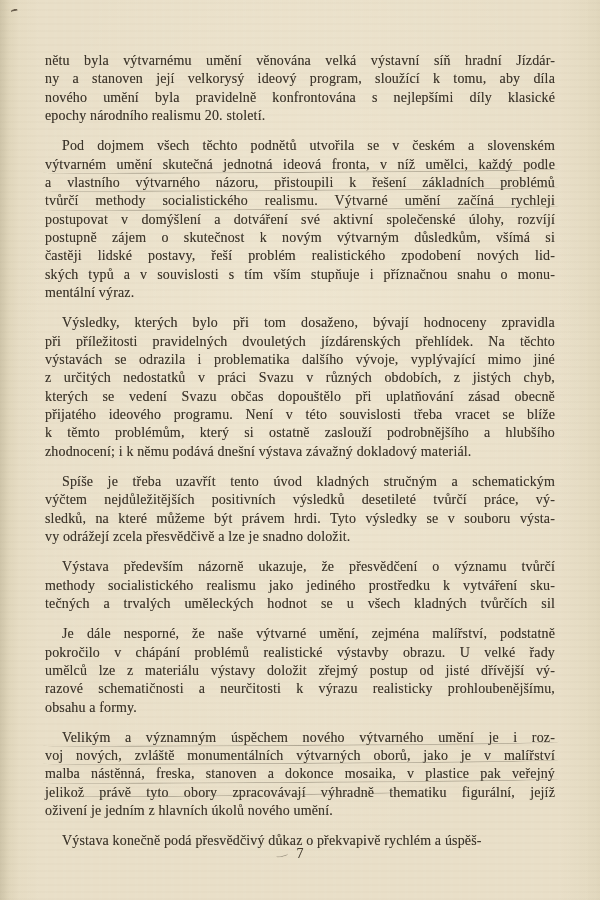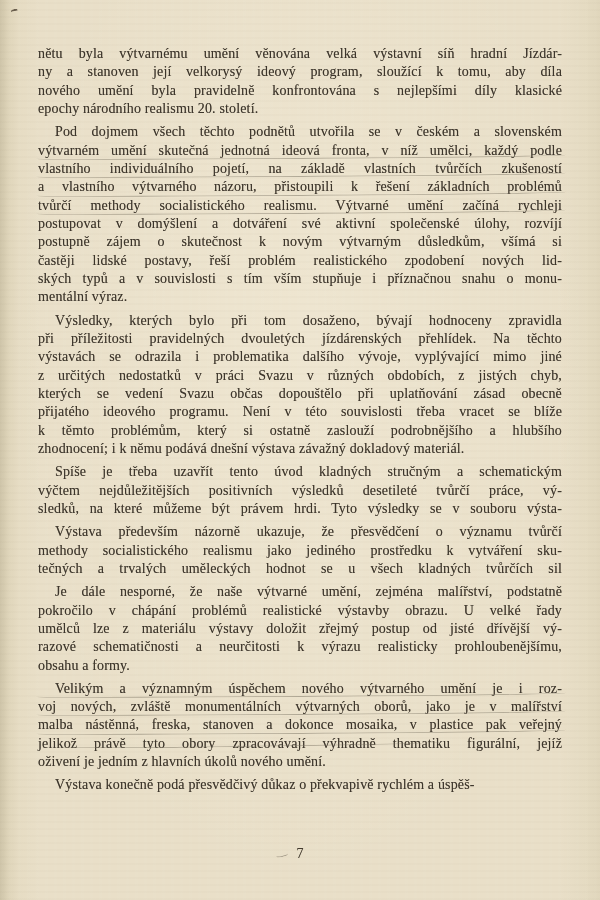--- a/index.html
+++ b/index.html
@@ -20,21 +20,21 @@
       repeating-linear-gradient(90deg, rgba(255,255,255,0.02) 0 3px, rgba(0,0,0,0) 3px 9px);
   }
   .text-block{
     position:absolute;
     left:33px;top:40px;width:534px;
     color:#3c352b;
     font-size:14px;
     letter-spacing:0.15px;
     text-shadow:0 0 0.5px rgba(60,50,40,0.45);
   }
-  .para{margin:5px;padding:0;}
+  .para{margin:12px;padding:0;}
   .line{
     position:relative;
     height:18.33px;
     line-height:18.33px;
     text-align:justify;
     text-align-last:justify;
     white-space:nowrap;
   }
   .line.last{text-align-last:left;}
   .line.indent{text-indent:17px;}
@@ -91,21 +91,20 @@
   <div class="text-block" id="text-block">
       <div class="para">
         <div class="line">nětu byla výtvarnému umění věnována velká výstavní síň hradní Jízdár-</div>
         <div class="line">ny a stanoven její velkorysý ideový program, sloužící k tomu, aby díla</div>
         <div class="line">nového umění byla pravidelně konfrontována s nejlepšími díly klasické</div>
         <div class="line last">epochy národního realismu 20. století.</div>
       </div>
       <div class="para">
         <div class="line indent">Pod dojmem všech těchto podnětů utvořila se v českém a slovenském</div>
         <div class="line u">výtvarném umění skutečná jednotná ideová fronta, v níž umělci, každý podle</div>
-        <div class="line u">vlastního individuálního pojetí, na základě vlastních tvůrčích zkušeností</div>
         <div class="line u">a vlastního výtvarného názoru, přistoupili k řešení základních problémů</div>
         <div class="line u">tvůrčí methody socialistického realismu. Výtvarné umění začíná rychleji</div>
         <div class="line">postupovat v domýšlení a dotváření své aktivní společenské úlohy, rozvíjí</div>
         <div class="line">postupně zájem o skutečnost k novým výtvarným důsledkům, všímá si</div>
         <div class="line">častěji lidské postavy, řeší problém realistického zpodobení nových lid-</div>
         <div class="line">ských typů a v souvislosti s tím vším stupňuje i příznačnou snahu o monu-</div>
         <div class="line last">mentální výraz.</div>
       </div>
       <div class="para">
         <div class="line indent">Výsledky, kterých bylo při tom dosaženo, bývají hodnoceny zpravidla</div>
@@ -114,20 +113,21 @@
         <div class="line">z určitých nedostatků v práci Svazu v různých obdobích, z jistých chyb,</div>
         <div class="line">kterých se vedení Svazu občas dopouštělo při uplatňování zásad obecně</div>
         <div class="line">přijatého ideového programu. Není v této souvislosti třeba vracet se blíže</div>
         <div class="line">k těmto problémům, který si ostatně zaslouží podrobnějšího a hlubšího</div>
         <div class="line last">zhodnocení; i k němu podává dnešní výstava závažný dokladový materiál.</div>
       </div>
       <div class="para">
         <div class="line indent">Spíše je třeba uzavřít tento úvod kladných stručným a schematickým</div>
         <div class="line">výčtem nejdůležitějších positivních výsledků desetileté tvůrčí práce, vý-</div>
         <div class="line">sledků, na které můžeme být právem hrdi. Tyto výsledky se v souboru výsta-</div>
+        <div class="line last">vy odrážejí zcela přesvědčivě a lze je snadno doložit.</div>
       </div>
       <div class="para">
         <div class="line indent">Výstava především názorně ukazuje, že přesvědčení o významu tvůrčí</div>
         <div class="line">methody socialistického realismu jako jediného prostředku k vytváření sku-</div>
         <div class="line">tečných a trvalých uměleckých hodnot se u všech kladných tvůrčích sil</div>
       </div>
       <div class="para">
         <div class="line indent">Je dále nesporné, že naše výtvarné umění, zejména malířství, podstatně</div>
         <div class="line">pokročilo v chápání problémů realistické výstavby obrazu. U velké řady</div>
         <div class="line">umělců lze z materiálu výstavy doložit zřejmý postup od jisté dřívější vý-</div>

